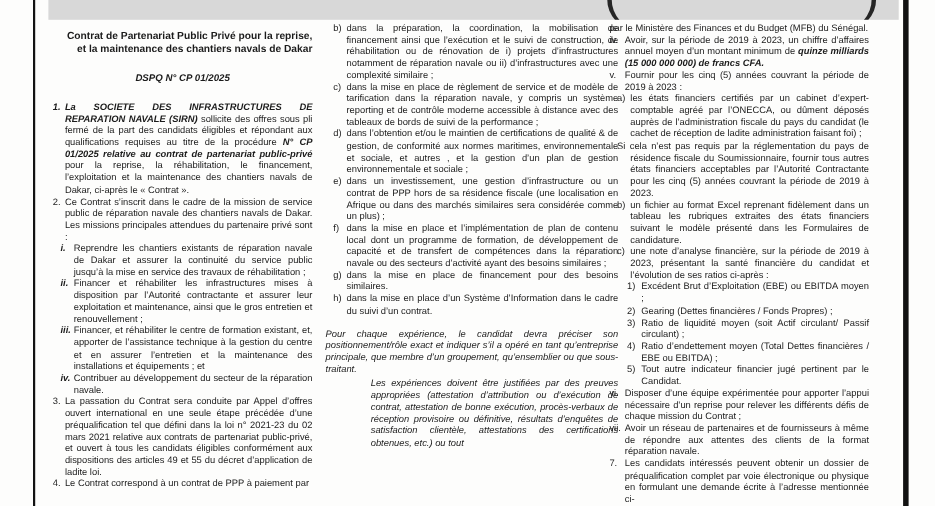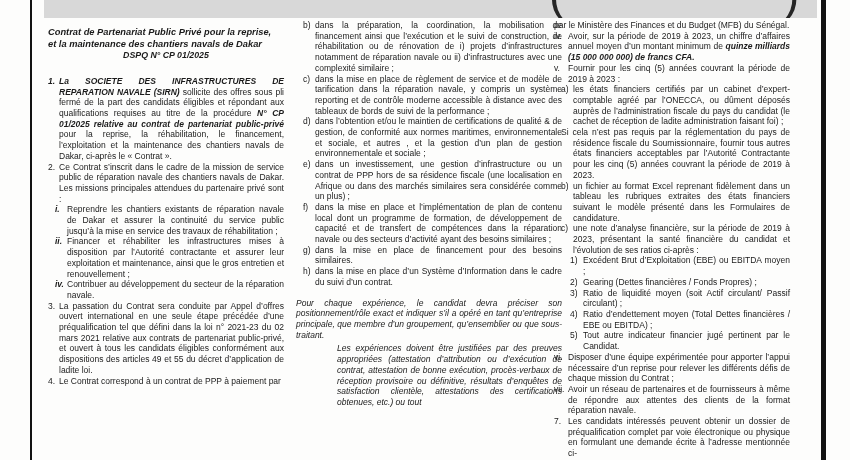--- a/index.html
+++ b/index.html
@@ -8,22 +8,22 @@
   .rule-left{position:absolute;left:30px;top:0;width:2px;height:460px;background:#121212;}
   .rule-right{position:absolute;left:821px;top:0;width:5px;height:460px;background:#121212;}
   .band{position:absolute;left:44px;top:0;width:773px;height:18px;background:#d8d8d8;overflow:hidden;}
   .paren{position:absolute;top:-33px;font-size:46px;font-weight:400;color:#262626;}
   .p-left{left:505px;}
   .p-right{left:740px;}
   .col{position:absolute;font-size:8.5px;line-height:10.7px;text-align:justify;}
   #col1{left:48px;top:27px;width:236px;}
   #col2{left:296px;top:20px;width:266px;}
   #col3{left:554px;top:20px;width:236px;}
-  .title{font-weight:bold;font-size:9.3px;line-height:11.6px;text-align:left;font-style:italic;}
-  .subtitle{font-weight:bold;font-style:italic;font-size:8.8px;text-align:center;margin-top:0;}
+  .title{font-weight:bold;font-size:9.3px;line-height:11.6px;text-align:right;}
+  .subtitle{font-weight:bold;font-style:italic;font-size:8.8px;text-align:center;margin-top:16px;}
   .blocks{margin-top:15px;}
   .block{position:relative;}
   .marker{position:absolute;left:0;top:0;}
   .lvl0{padding-left:11px;}
   #col3 .lvl0{padding-left:14px;}
   .lvl1{margin-left:7px;padding-left:12px;}
   .lvl2{margin-left:16px;padding-left:13px;}
   .lvlf{padding-left:0;}
   .hang{text-indent:-12px;}
   .hang span{text-indent:0;}
@@ -47,20 +47,21 @@
     <div class="title">
       <div>Contrat de Partenariat Public Privé pour la reprise,</div>
       <div>et la maintenance des chantiers navals de Dakar</div>
     </div>
     <div class="subtitle">DSPQ N° CP 01/2025</div>
     <div class="blocks">
         <div class="block lvl0"><span class="marker b">1.</span><span class="b">La SOCIETE DES INFRASTRUCTURES DE REPARATION NAVALE (SIRN)</span><span> sollicite des offres sous pli fermé de la part des candidats éligibles et répondant aux qualifications requises au titre de la procédure </span><span class="bi">N° CP 01/2025 relative au contrat de partenariat public-privé</span><span> pour la reprise, la réhabilitation, le financement, l’exploitation et la maintenance des chantiers navals de Dakar, ci-après le « Contrat ».</span></div>
         <div class="block lvl0"><span class="marker">2.</span><span>Ce Contrat s’inscrit dans le cadre de la mission de service public de réparation navale des chantiers navals de Dakar. Les missions principales attendues du partenaire privé sont :</span></div>
         <div class="block lvl1"><span class="marker b">i.</span><span>Reprendre les chantiers existants de réparation navale de Dakar et assurer la continuité du service public jusqu’à la mise en service des travaux de réhabilitation ;</span></div>
         <div class="block lvl1"><span class="marker b">ii.</span><span>Financer et réhabiliter les infrastructures mises à disposition par l’Autorité contractante et assurer leur exploitation et maintenance, ainsi que le gros entretien et renouvellement ;</span></div>
+        <div class="block lvl1"><span class="marker b">iii.</span><span>Financer, et réhabiliter le centre de formation existant, et, apporter de l’assistance technique à la gestion du centre et en assurer l’entretien et la maintenance des installations et équipements ; et</span></div>
         <div class="block lvl1"><span class="marker b">iv.</span><span>Contribuer au développement du secteur de la réparation navale.</span></div>
         <div class="block lvl0"><span class="marker">3.</span><span>La passation du Contrat sera conduite par Appel d’offres ouvert international en une seule étape précédée d’une préqualification tel que défini dans la loi n° 2021-23 du 02 mars 2021 relative aux contrats de partenariat public-privé, et ouvert à tous les candidats éligibles conformément aux dispositions des articles 49 et 55 du décret d’application de ladite loi.</span></div>
         <div class="block lvl0"><span class="marker">4.</span><span>Le Contrat correspond à un contrat de PPP à paiement par</span></div>
       </div>
   </div>
 
   <div class="col" id="col2">
     <div>
         <div class="block lvl1"><span class="marker">b)</span><span>dans la préparation, la coordination, la mobilisation de financement ainsi que l’exécution et le suivi de construction, de réhabilitation ou de rénovation de i) projets d’infrastructures notamment de réparation navale ou ii) d’infrastructures avec une complexité similaire ;</span></div>
         <div class="block lvl1"><span class="marker">c)</span><span>dans la mise en place de règlement de service et de modèle de tarification dans la réparation navale, y compris un système reporting et de contrôle moderne accessible à distance avec des tableaux de bords de suivi de la performance ;</span></div>

